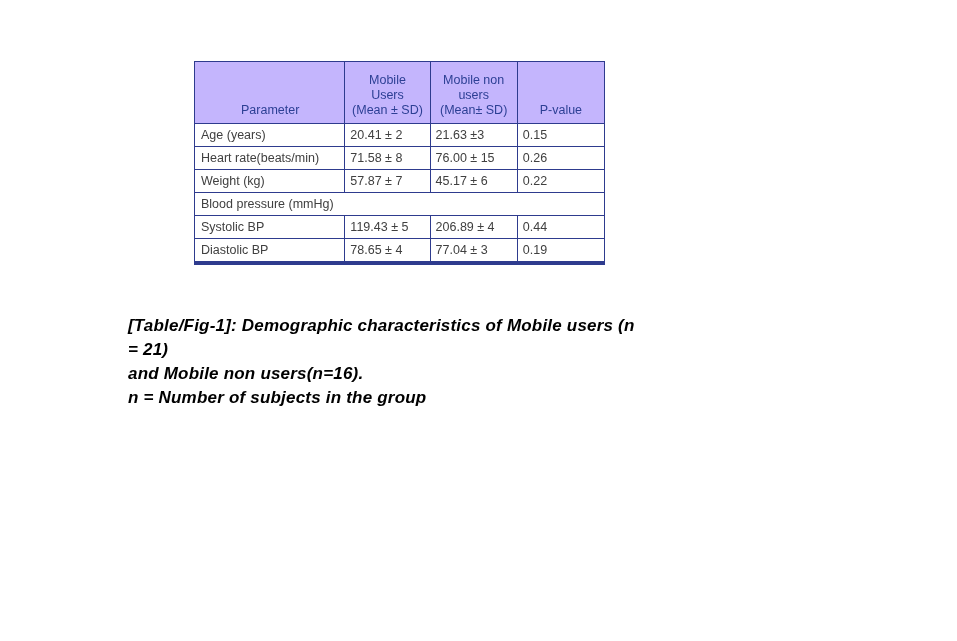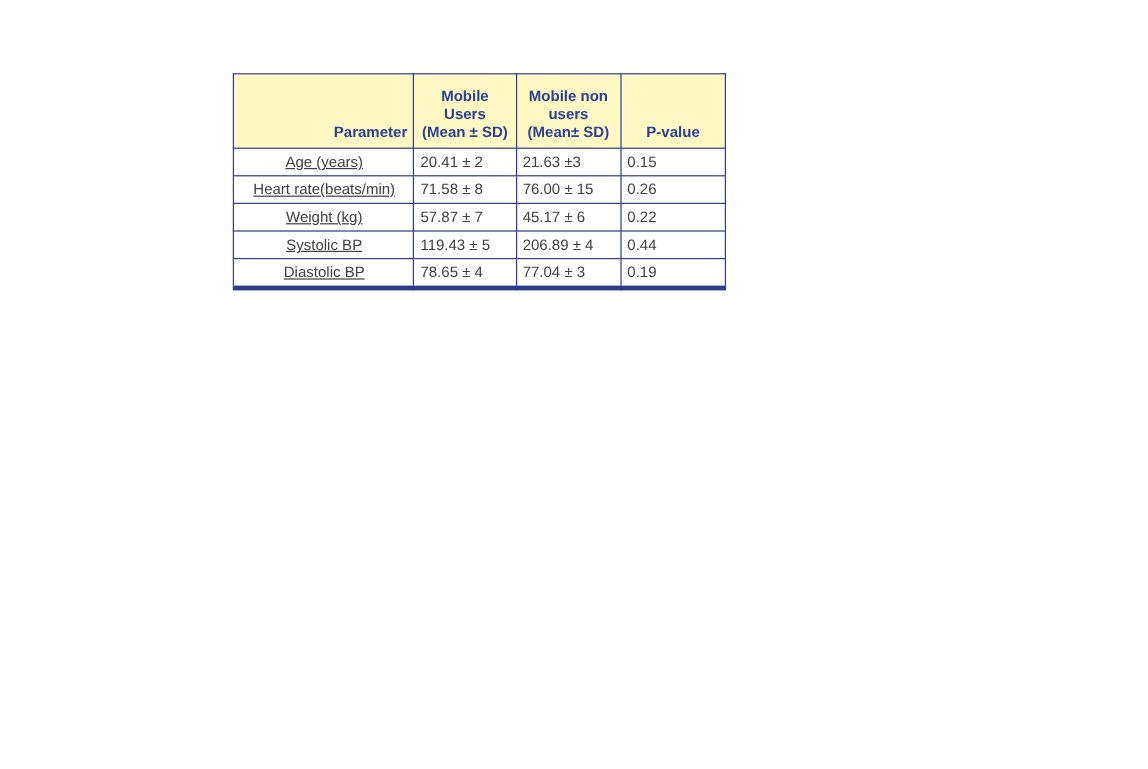--- a/index.html
+++ b/index.html
@@ -29,42 +29,41 @@
   }
   .figtable th, .figtable td {
     border: 1px solid #2e3b8e;
     padding: 2px 5px;
     background: #ffffff;
     font-weight: normal;
     overflow: hidden;
     white-space: nowrap;
   }
   .figtable thead th {
-    background: #fef9c3;
+    background: #c4b5fd;
     color: #2c3f94;
-    font-weight: bold;
+    font-weight: normal;
     height: 54px;
     vertical-align: bottom;
     text-align: center;
     white-space: pre-line;
     line-height: 15px;
     padding-bottom: 5px;
   }
   .figtable thead th.param-head {
-    text-align: right;
+    text-align: center;
     padding-left: 6px;
   }
   .figtable td {
     height: 18px;
     text-align: left;
   }
   .figtable td.param-cell {
-    text-align: center;
+    text-align: left;
     padding-left: 6px;
-    text-decoration: underline;
   }
   .figtable td.section-cell {
     text-align: left;
     padding-left: 6px;
   }
   .col-param { width: 150px; }
   .col-mu    { width: 85px; }
   .col-mnu   { width: 87px; }
   .col-pv    { width: 87px; }
   .caption {
@@ -116,28 +115,37 @@
         <td>76.00 ± 15</td>
         <td>0.26</td>
       </tr>
       <tr>
         <td class="param-cell">Weight (kg)</td>
         <td>57.87 ± 7</td>
         <td>45.17 ± 6</td>
         <td>0.22</td>
       </tr>
       <tr>
+        <td class="section-cell" colspan="4">Blood pressure (mmHg)</td>
+      </tr>
+      <tr>
         <td class="param-cell">Systolic BP</td>
         <td>119.43 ± 5</td>
         <td>206.89 ± 4</td>
         <td>0.44</td>
       </tr>
       <tr>
         <td class="param-cell">Diastolic BP</td>
         <td>78.65 ± 4</td>
         <td>77.04 ± 3</td>
         <td>0.19</td>
       </tr>
     </tbody>
   </table>
 
+  <div class="caption">
+    <div>[Table/Fig-1]: Demographic characteristics of Mobile users (n</div>
+    <div>= 21)</div>
+    <div>and Mobile non users(n=16).</div>
+    <div>n = Number of subjects in the group</div>
+  </div>
 
 </div>
 
 </body></html>

